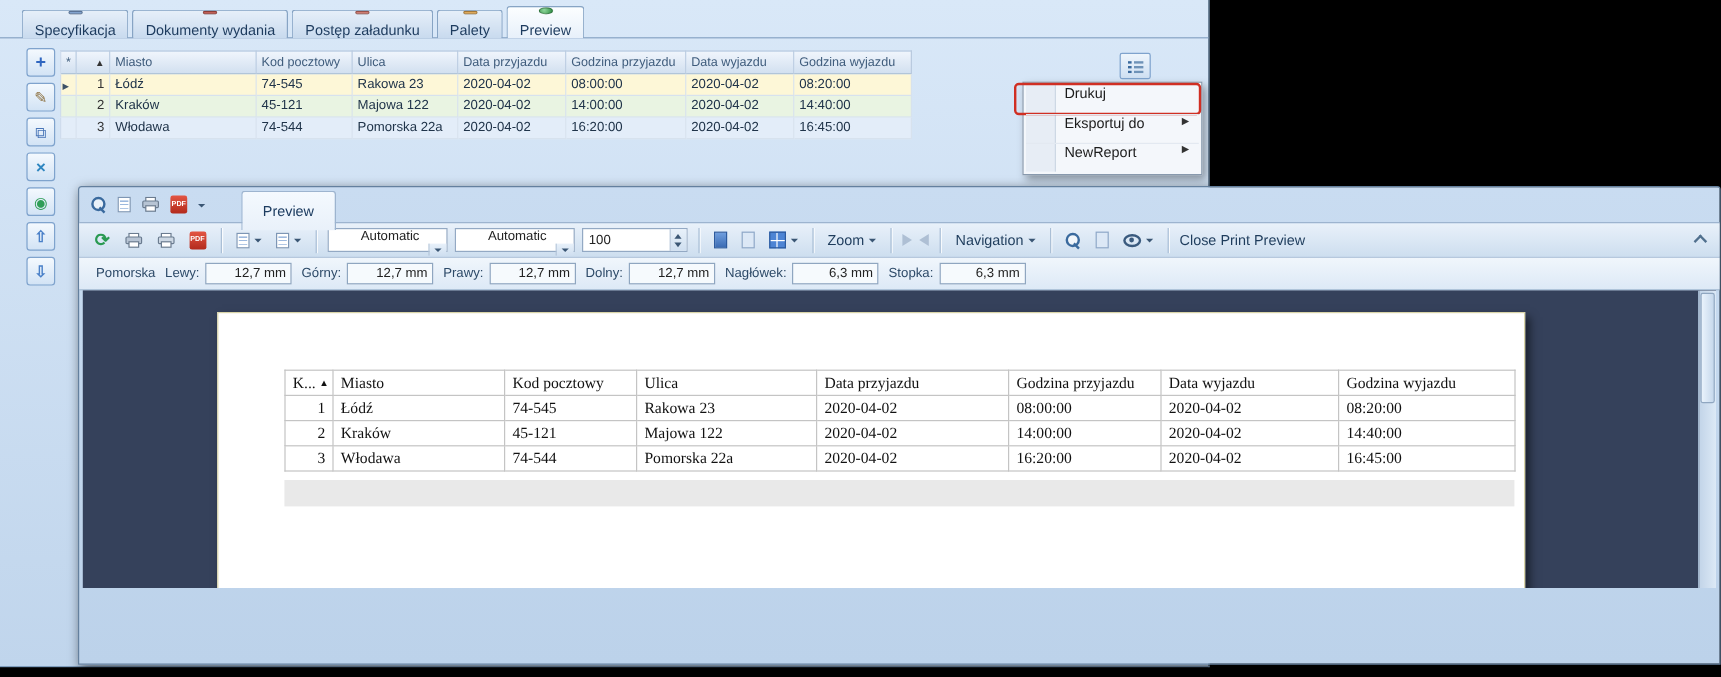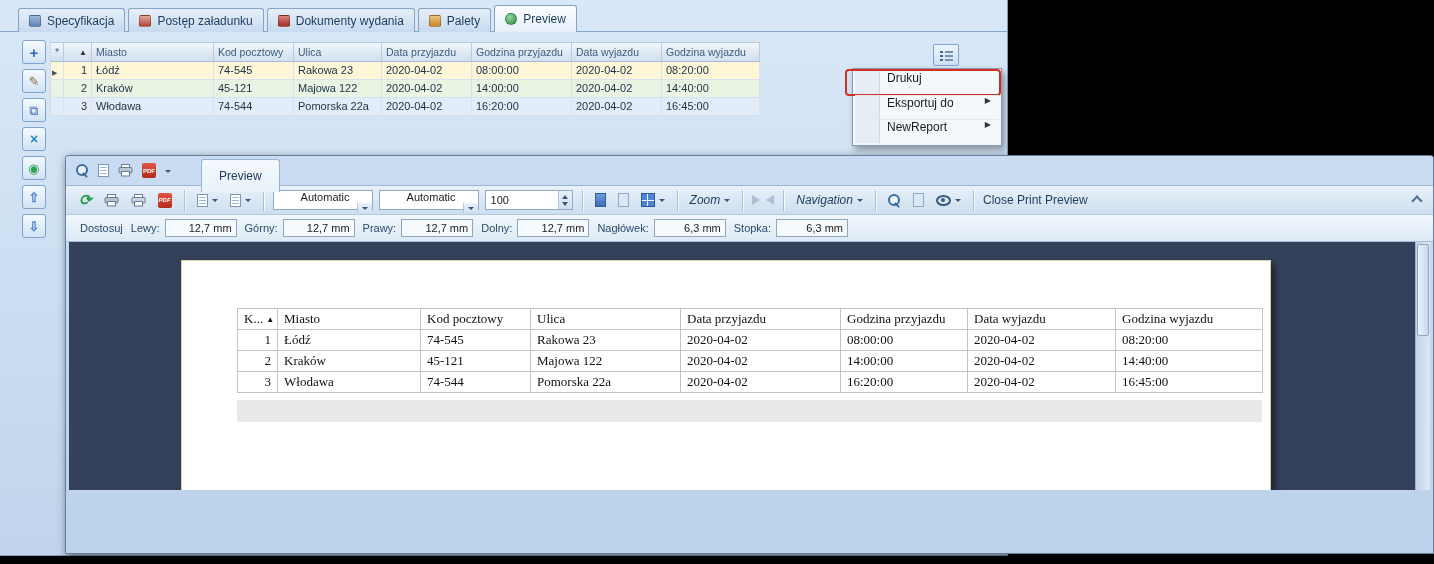--- a/index.html
+++ b/index.html
@@ -5,21 +5,21 @@
   * { margin:0; padding:0; box-sizing:border-box; }
   html,body { width:1434px; height:564px; background:#000; font-family:"Liberation Sans",sans-serif; overflow:hidden; }
   #screen { position:relative; width:1434px; height:564px; }
 
   
   #main-window { position:absolute; left:0; top:0; width:1008px; height:556px;
     background:linear-gradient(#d9e8f8,#c0d5ec); border-right:1px solid #7e9dbd; border-bottom:1px solid #7e9dbd; }
   #tabstrip { position:absolute; left:18px; top:4px; height:28px; display:flex; align-items:flex-end; gap:3px; z-index:2; }
   .tab { height:24px; padding:0 10px; display:flex; align-items:center; gap:6px;
     background:linear-gradient(#e6eff9,#c8daee); border:1px solid #87a4c4; border-bottom:none;
-    border-radius:3px 3px 0 0; font-size:12px; color:#1d3b5e; cursor:default; }
+    border-radius:3px 3px 0 0; font-size:12px; color:#1d3b5e; cursor:default;flex-direction:column; }
   .tab.selected { background:linear-gradient(#fcfeff,#e7f0fa); height:27px; }
   .ticon { width:12px; height:12px; border-radius:2px; display:inline-block; border:1px solid rgba(0,0,0,.25); }
   .ticon.t0 { background:linear-gradient(#9db9de,#5d84b8); }
   .ticon.t1 { background:linear-gradient(#e2a49c,#b5463a); }
   .ticon.t2 { background:linear-gradient(#d8837b,#a32f27); }
   .ticon.t3 { background:linear-gradient(#eec27e,#c8862a); }
   .ticon.t4 { background:radial-gradient(circle at 35% 30%,#8fd89c,#2f8e43); border-radius:50%; }
   #tabline { position:absolute; left:0; top:31px; width:100%; height:1px; background:#87a4c4; }
 
   
@@ -85,21 +85,21 @@
 
   .pw-qat { height:29px; display:flex; align-items:center; padding-left:10px; gap:9px; position:relative; }
   .ribbon-tab { position:absolute; left:135px; top:3px; height:27px; padding:16px 17px; z-index:3;
     background:linear-gradient(#f4f9fe,#e9f1fa); border:1px solid #9db4cf; border-bottom:none;
     border-radius:3px 3px 0 0; font-size:12px; color:#1d3c60; display:flex; align-items:center; }
 
   .pw-toolbar { height:30px; background:linear-gradient(#e9f1fa,#cddeef); border-top:1px solid #9db4cf;
     border-bottom:1px solid #b6c8dd; display:flex; align-items:center; padding:0 10px; gap:6px; position:relative; }
   .sep { width:1px; height:21px; background:#aabfd6; box-shadow:1px 0 0 rgba(255,255,255,.8); margin:0 3px; }
   .tool-label { font-size:12px; color:#1e3c5c; white-space:nowrap; }
-  .dd { display:flex; align-items:center; gap:4px; padding:2px 3px; border-radius:2px;font-style:italic; }
+  .dd { display:flex; align-items:center; gap:4px; padding:2px 3px; border-radius:2px; }
   .caret-dn { width:0; height:0; border:3.5px solid transparent; border-top-color:#3a5674; margin-top:4px; }
   .combo { width:100px; height:20px; background:#fff; border:1px solid #93a9c4; display:flex;
     align-items:center; font-size:11px; color:#222; padding-left:5px;flex-direction:column; }
   .combo .cbtn { margin-left:auto; width:15px; height:100%; display:flex; align-items:center; justify-content:center;
     background:linear-gradient(#e8f1fa,#cfdff0); border-left:1px solid #b3c5da; }
   .spin { width:88px; height:20px; background:#fff; border:1px solid #93a9c4; display:flex; align-items:center;
     font-size:11px; color:#222; padding-left:5px; }
   .spin .sbtns { margin-left:auto; width:14px; height:100%; border-left:1px solid #b3c5da;
     background:linear-gradient(#e8f1fa,#cfdff0); display:flex; flex-direction:column; align-items:center; justify-content:center; gap:3px; }
   .tri-up { width:0; height:0; border:3px solid transparent; border-bottom:4px solid #3a5674; }
@@ -161,26 +161,26 @@
 
 <div id="screen">
 
   <div id="main-window">
     <div id="tabstrip">
         <div class="tab">
           <span class="ticon t0"></span>
           <span class="tlabel">Specyfikacja</span>
         </div>
         <div class="tab">
+          <span class="ticon t2"></span>
+          <span class="tlabel">Dokumenty wydania</span>
+        </div>
+        <div class="tab">
           <span class="ticon t1"></span>
           <span class="tlabel">Postęp załadunku</span>
-        </div>
-        <div class="tab">
-          <span class="ticon t2"></span>
-          <span class="tlabel">Dokumenty wydania</span>
         </div>
         <div class="tab">
           <span class="ticon t3"></span>
           <span class="tlabel">Palety</span>
         </div>
         <div class="tab selected">
           <span class="ticon t4"></span>
           <span class="tlabel">Preview</span>
         </div>
       </div>
@@ -380,21 +380,21 @@
       <span class="dd">
           <span class="i-eye"></span>
           <span class="caret-dn"></span>
         </span>
       <span class="sep"></span>
       <span class="tool-label">Close Print Preview</span>
       <span class="i-chv"></span>
     </div>
 
     <div class="pw-margins" id="margins-bar">
-      <span>Dostosuj</span>
+      <span>Pomorska</span>
     <span class="mfield">
           <span class="mlabel">Lewy:</span>
           <span class="mbox">12,7 mm</span>
         </span>
         <span class="mfield">
           <span class="mlabel">Górny:</span>
           <span class="mbox">12,7 mm</span>
         </span>
         <span class="mfield">
           <span class="mlabel">Prawy:</span>

